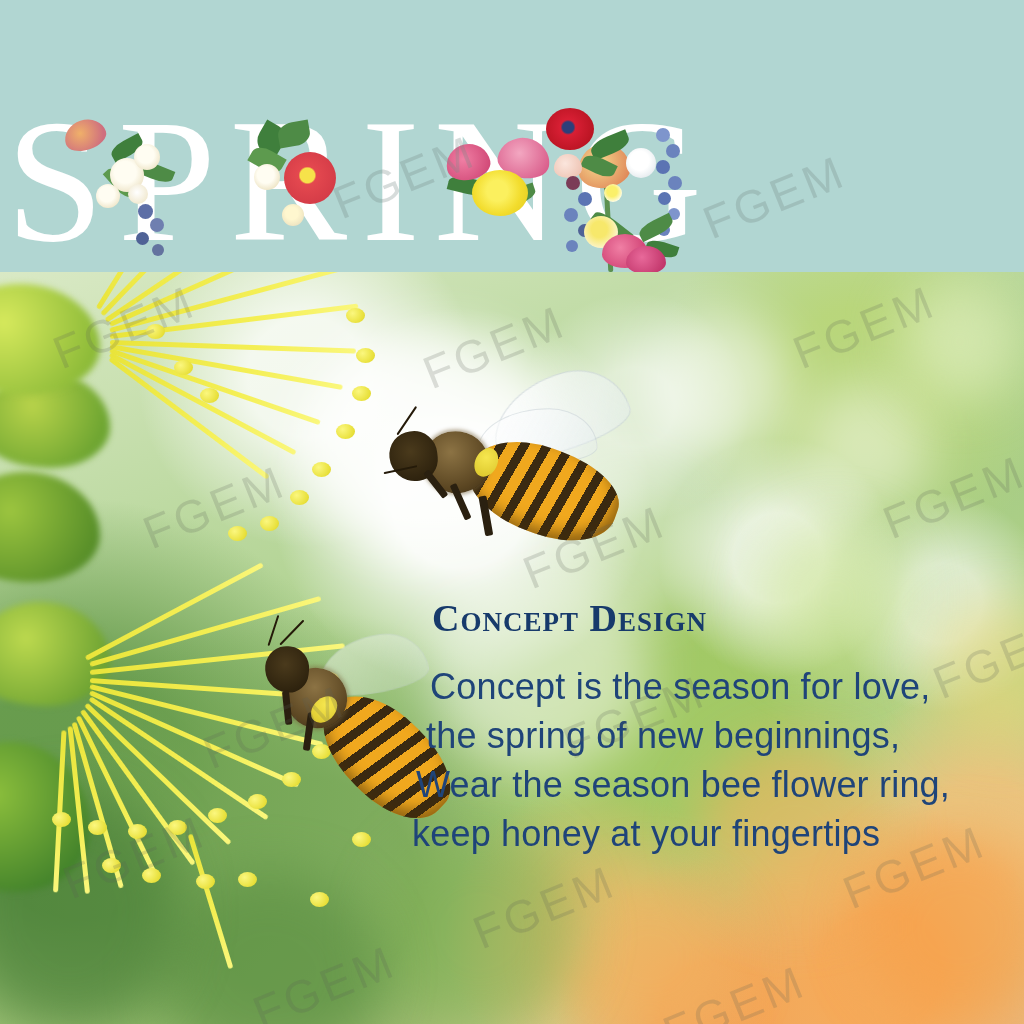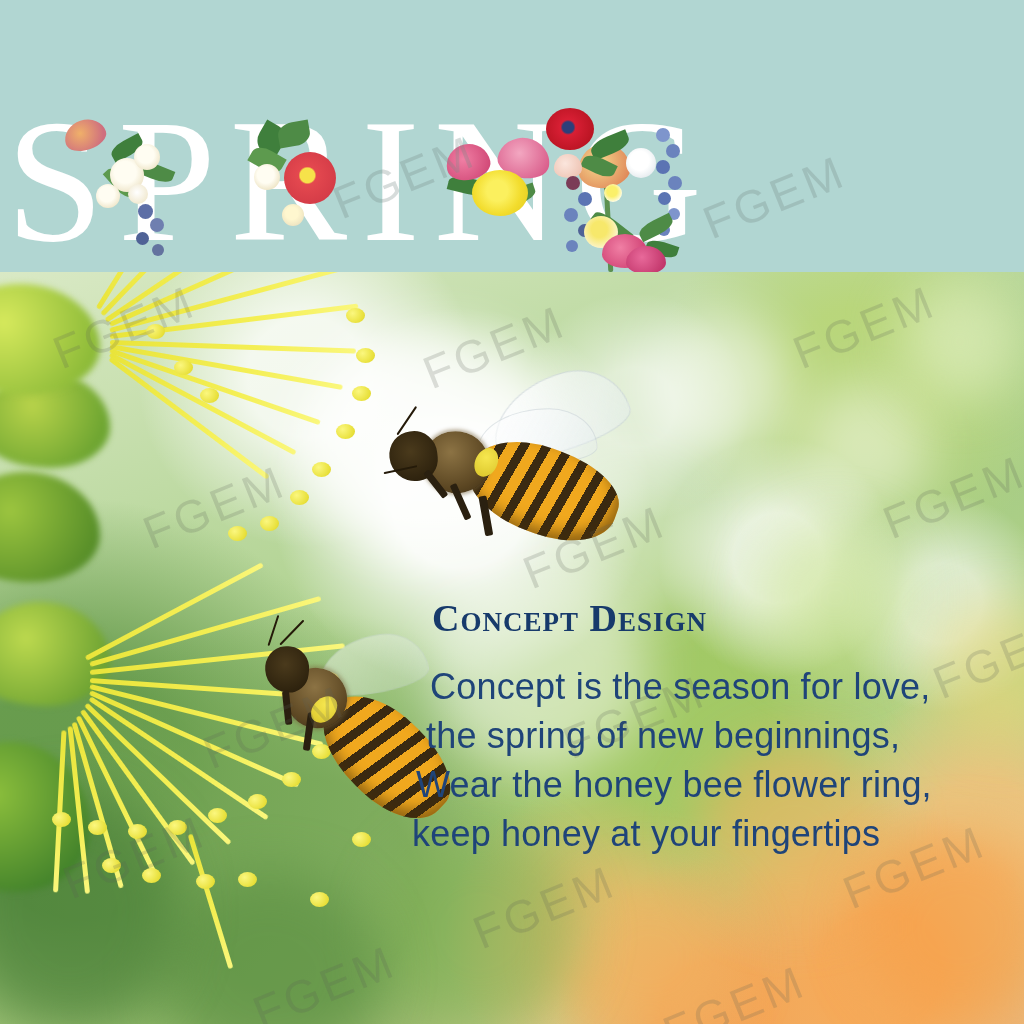--- a/index.html
+++ b/index.html
@@ -375,21 +375,21 @@
       <div class="bee-leg" style="left:26px; top:94px;  width:34px; height:7px; transform:rotate(58deg);"></div>
       <div class="bee-leg" style="left:54px; top:106px; width:38px; height:7px; transform:rotate(72deg);"></div>
       <div class="pollen-sac" style="left:66px; top:68px;"></div>
     </div>
 
     <div class="copy" style="left:412px; top:324px;">
       <div class="concept-title">Concept Design</div>
       <div class="body-lines">
         <span class="ln ln-1">Concept is the season for love,</span>
         <span class="ln ln-2">the spring of new beginnings,</span>
-        <span class="ln ln-3">Wear the honey bee flower ring,</span>
+        <span class="ln ln-3">Wear the season bee flower ring,</span>
         <span class="ln ln-4">keep honey at your fingertips</span>
       </div>
     </div>
   </div>
 
   <div class="wm-layer" id="wm-layer">
       <div class="wm on-band" style="left: 330px; top: 150px; font-size: 46px; transform: rotate(-22deg);">FGEM</div>
       <div class="wm on-band" style="left: 700px; top: 170px; font-size: 46px; transform: rotate(-22deg);">FGEM</div>
       <div class="wm" style="left: 50px; top: 300px; font-size: 46px; transform: rotate(-22deg);">FGEM</div>
       <div class="wm" style="left: 420px; top: 320px; font-size: 46px; transform: rotate(-22deg);">FGEM</div>

